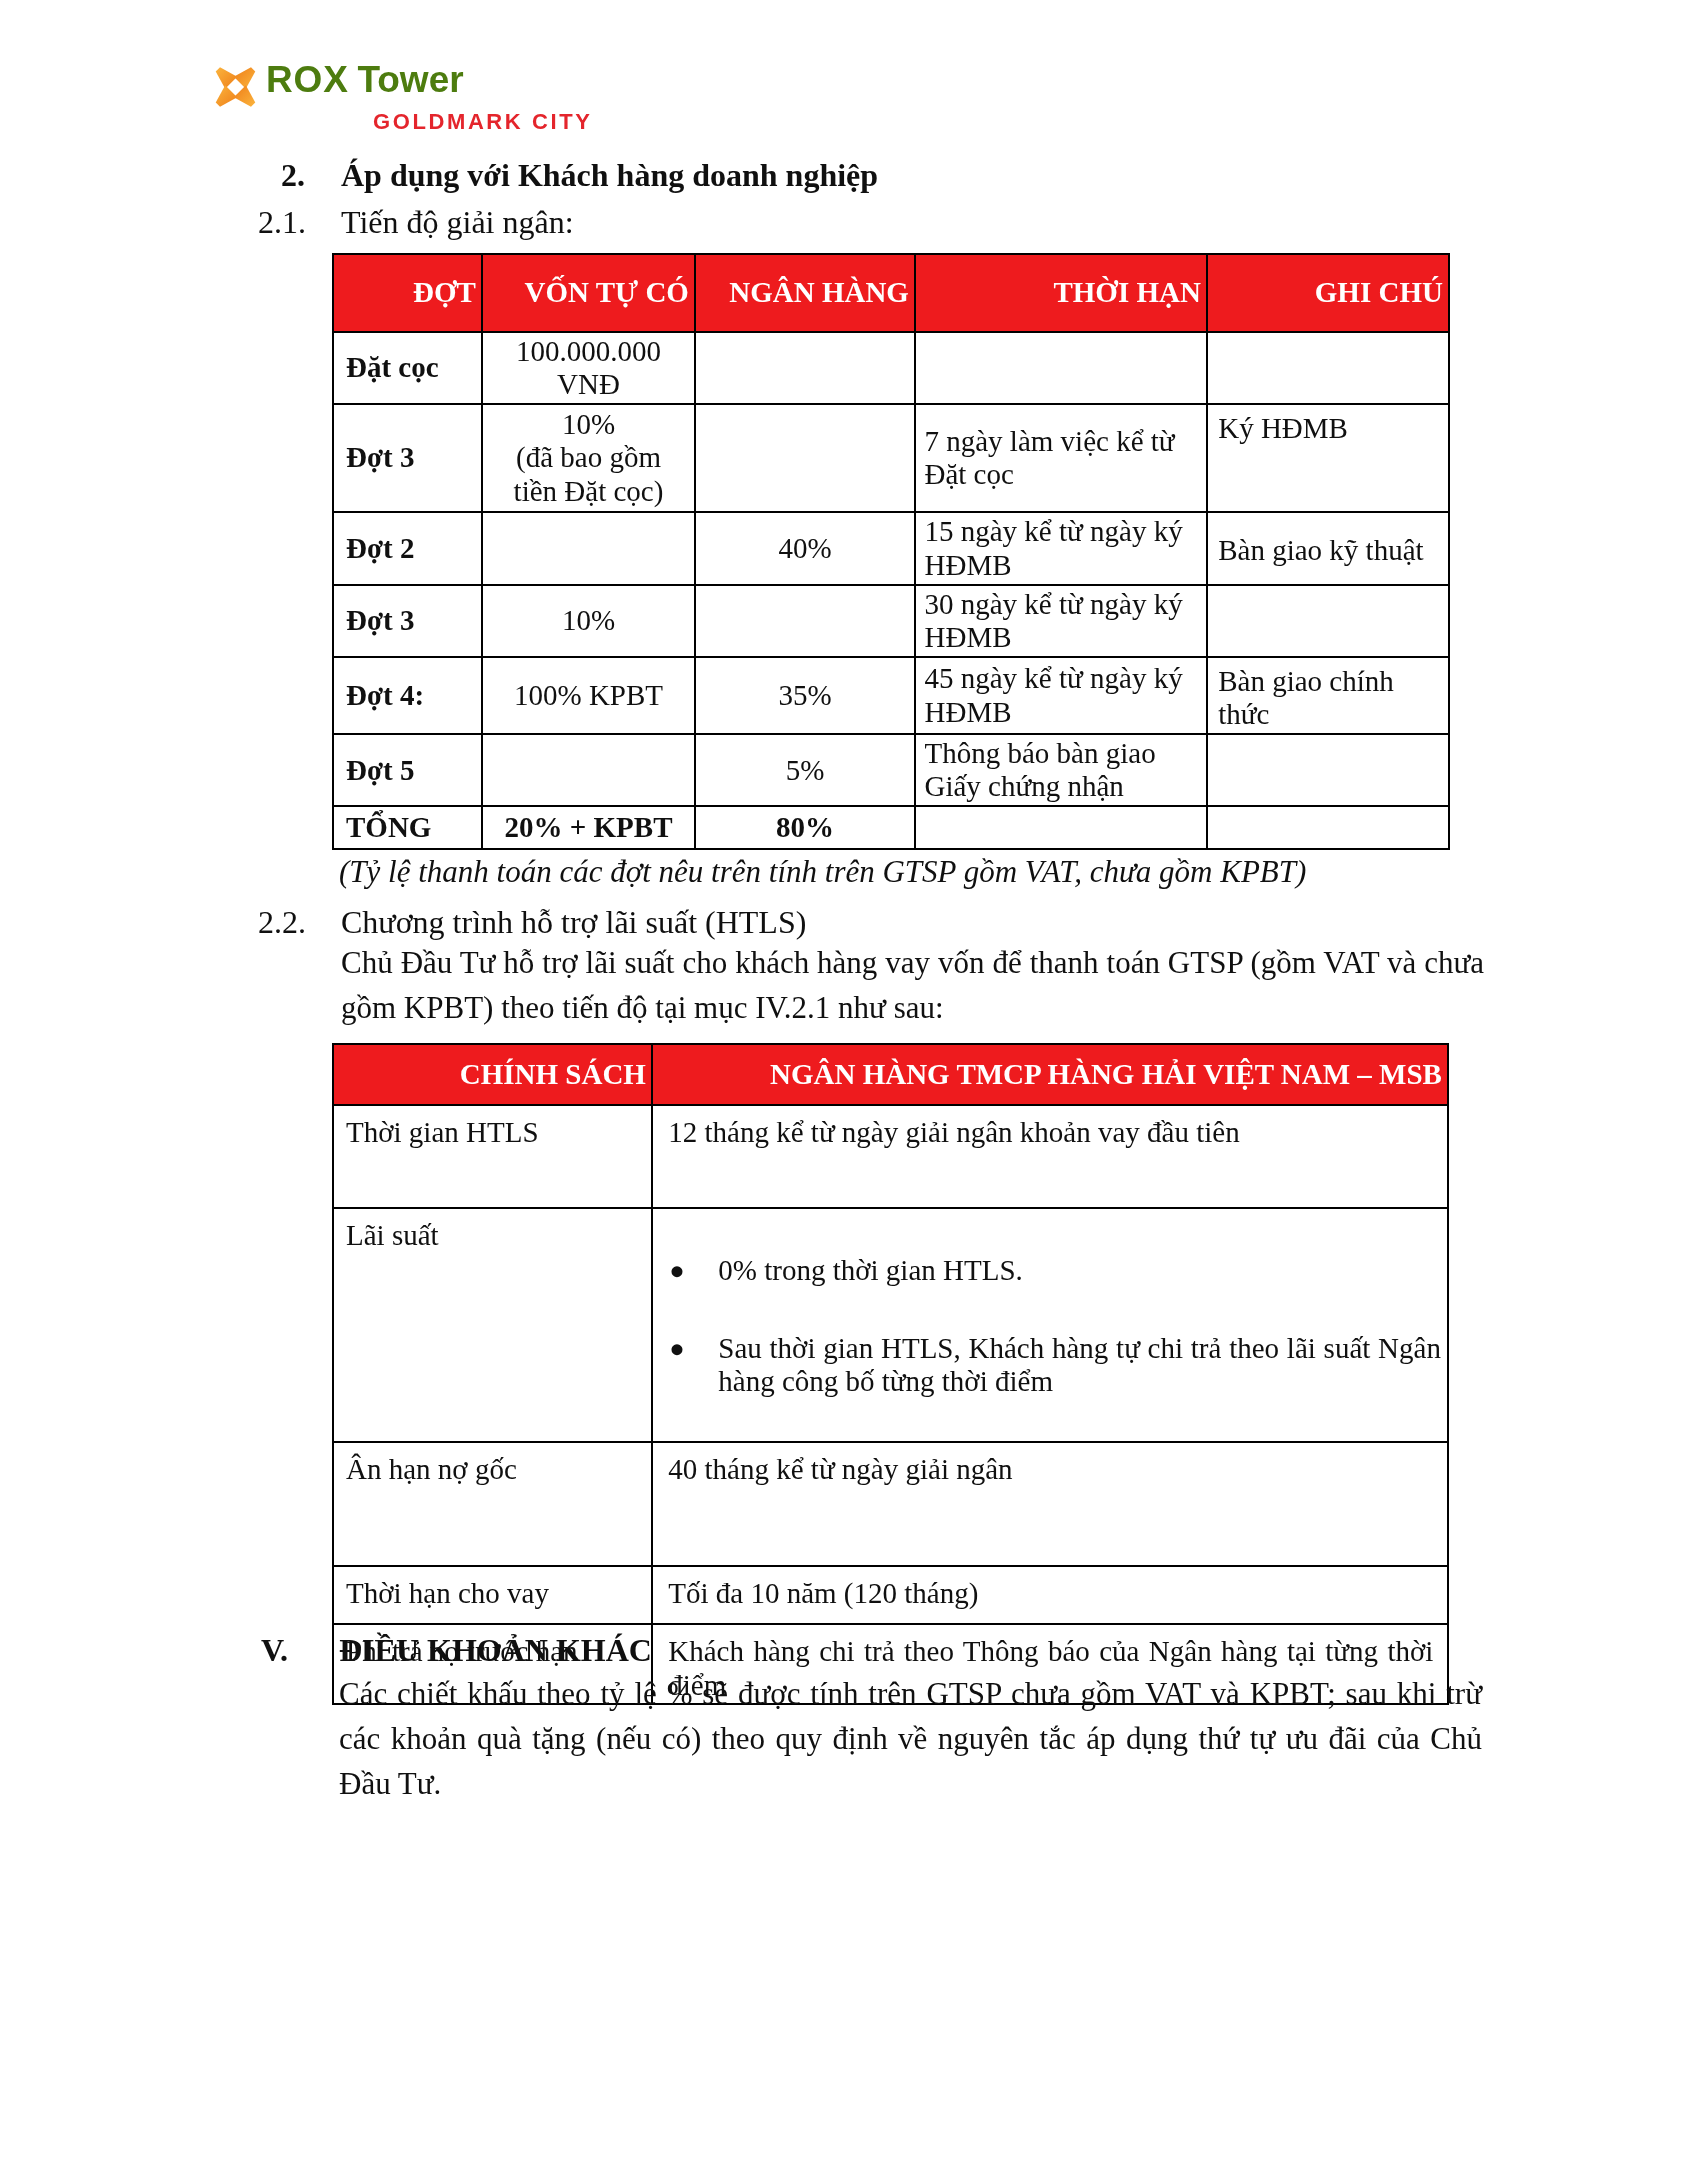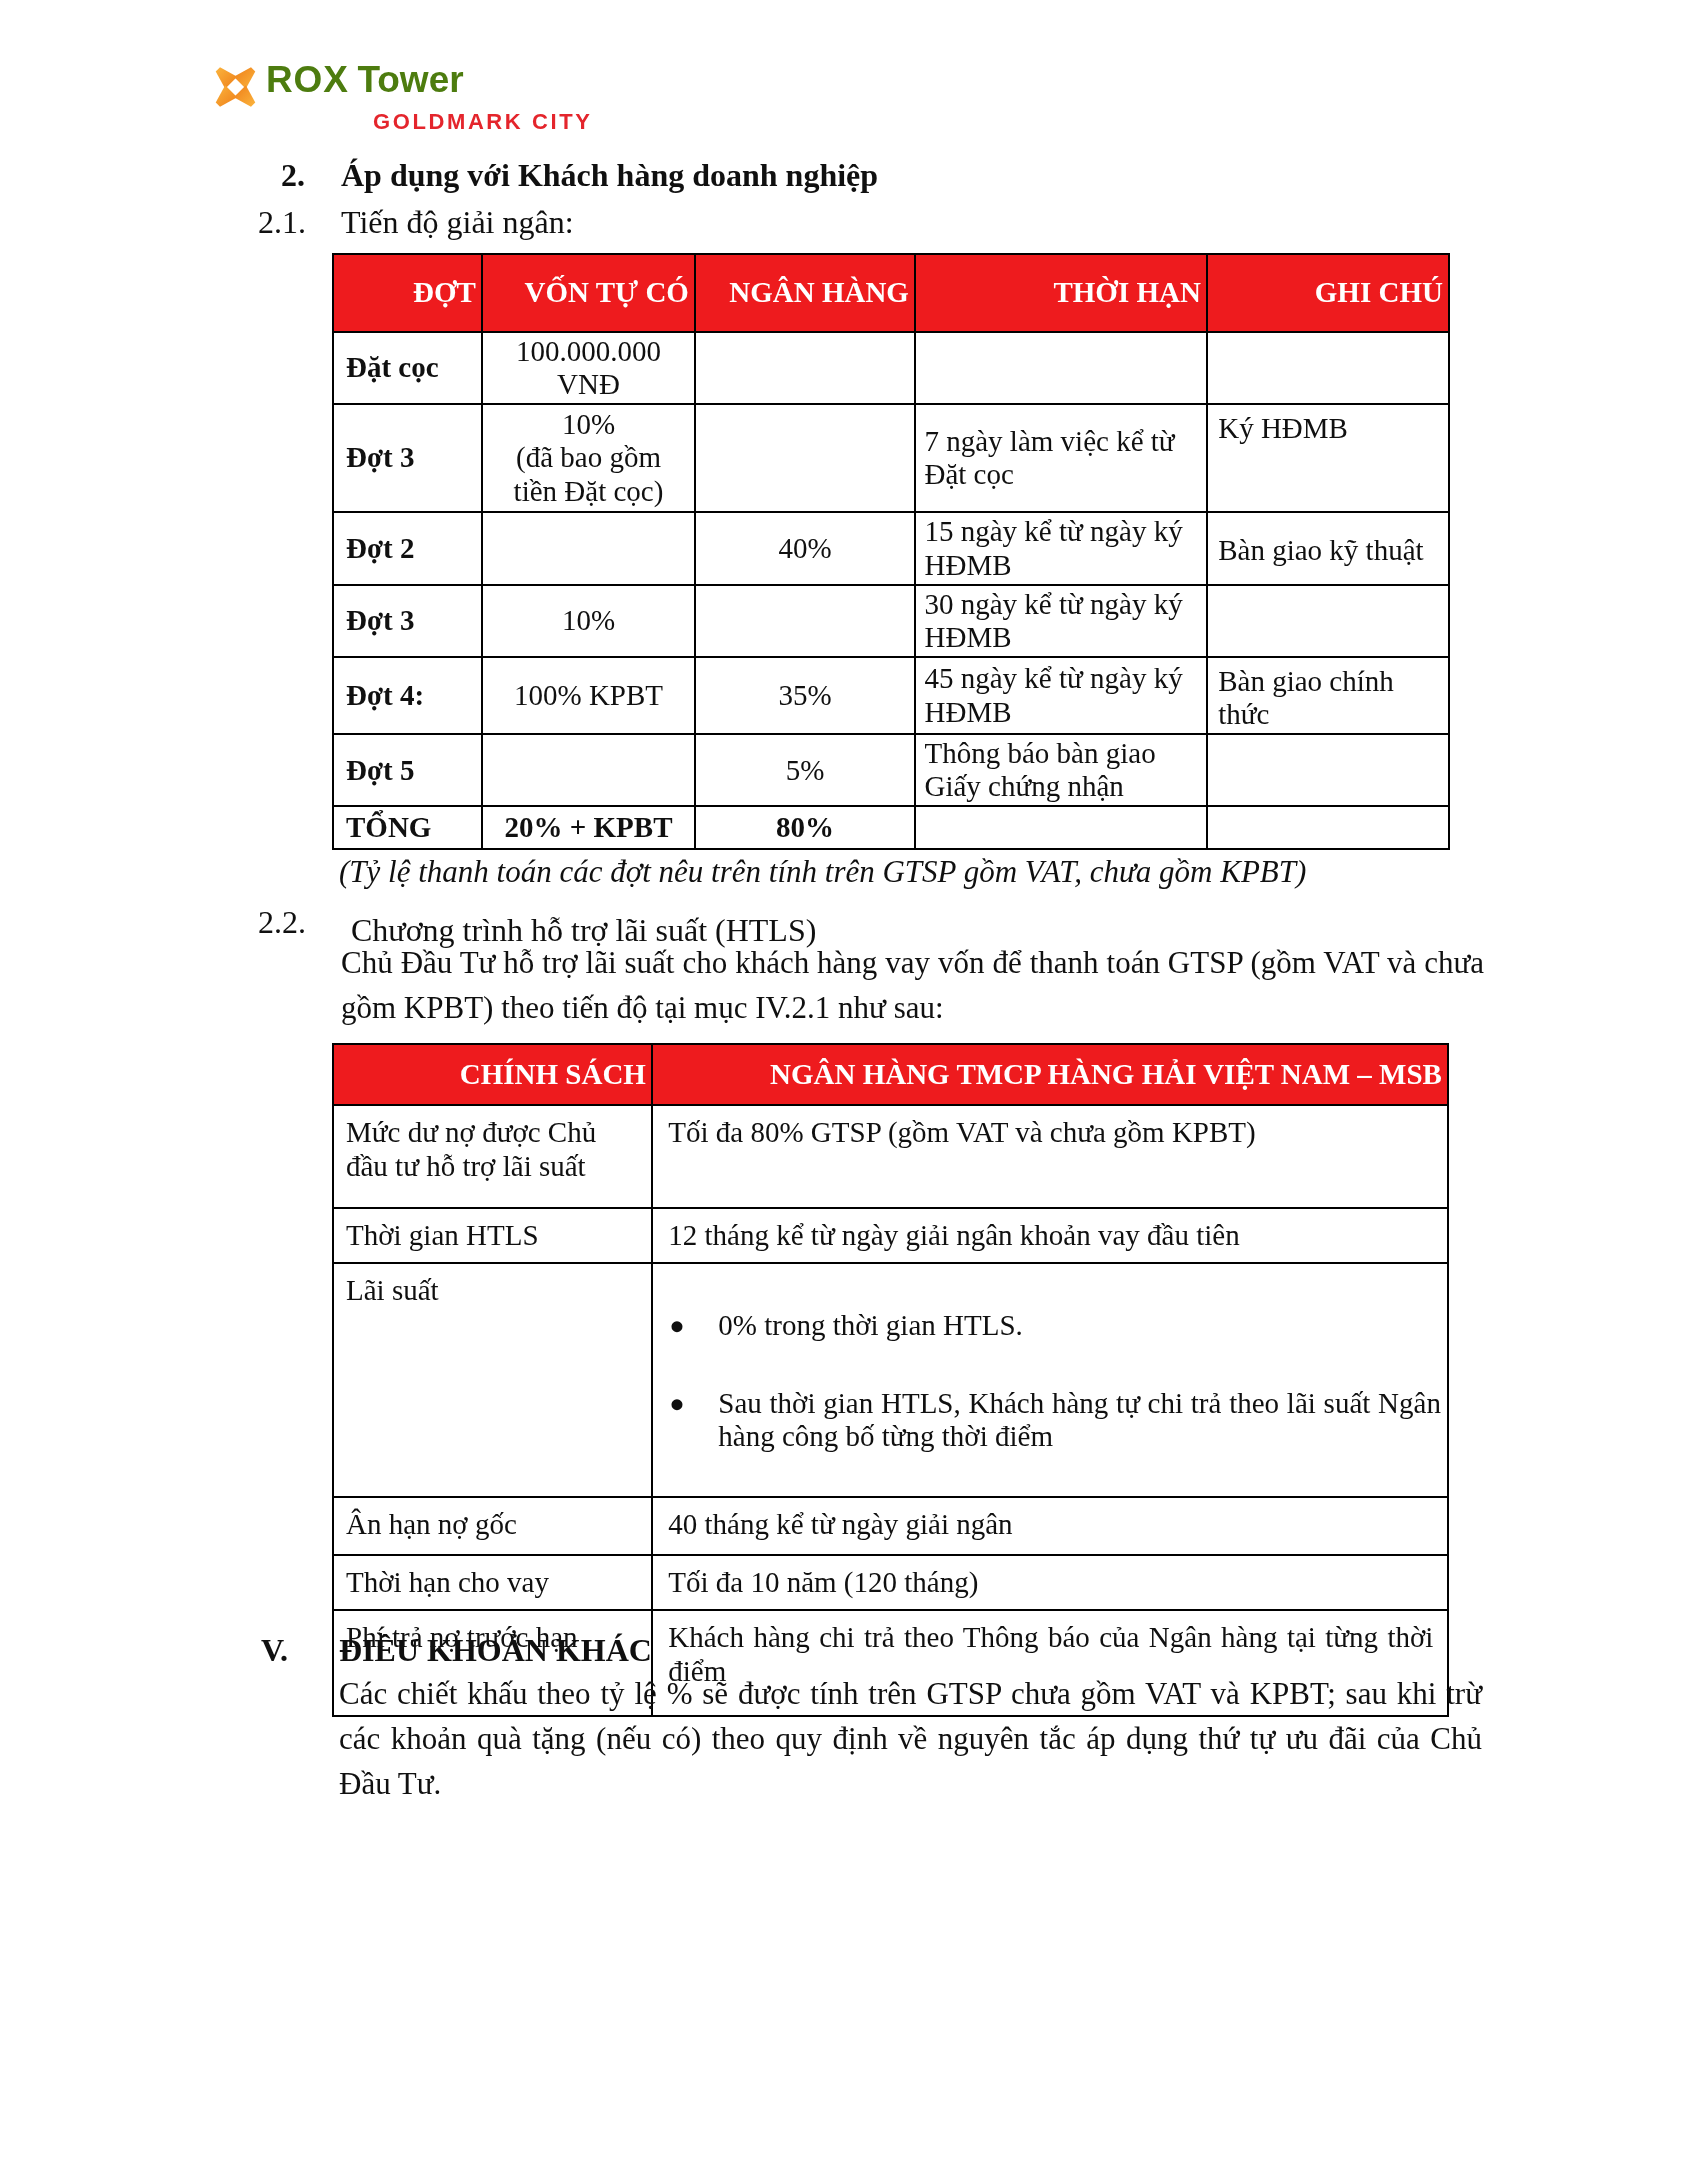--- a/index.html
+++ b/index.html
@@ -166,41 +166,36 @@
       <td class="c3">80%</td>
       <td class="c4"></td>
       <td class="c5"></td>
     </tr>
   </tbody>
 </table>
 
 <div class="note">(Tỷ lệ thanh toán các đợt nêu trên tính trên GTSP gồm VAT, chưa gồm KPBT)</div>
 
 <span class="hnum" style="left:258px;top:903px;">2.2.</span>
-<span class="htitle" style="left:351px;top:903px;font-weight:normal;margin-top:8px;">Chương trình hỗ trợ lãi suất (HTLS)</span>
+<span class="htitle" style="left:341px;top:903px;font-weight:normal;">Chương trình hỗ trợ lãi suất (HTLS)</span>
 
 <div class="para" style="left:341px;top:940px;width:1143px;">Chủ Đầu Tư hỗ trợ lãi suất cho khách hàng vay vốn để thanh toán GTSP (gồm VAT và chưa gồm KPBT) theo tiến độ tại mục IV.2.1 như sau:</div>
 
 <table class="t2">
   <colgroup>
       <col style="width:319px">
       <col style="width:796px">
     </colgroup>
   <thead>
     <tr>
       <th>CHÍNH SÁCH</th>
       <th>NGÂN HÀNG TMCP HÀNG HẢI VIỆT NAM – MSB</th>
     </tr>
   </thead>
   <tbody>
-    <tr>
-      <td class="lab">Mức dư nợ được Chủ
-đầu tư hỗ trợ lãi suất</td>
-      <td class="val">Tối đa 80% GTSP (gồm VAT và chưa gồm KPBT)</td>
-    </tr>
     <tr>
       <td class="lab">Thời gian HTLS</td>
       <td class="val">12 tháng kể từ ngày giải ngân khoản vay đầu tiên</td>
     </tr>
     <tr>
       <td class="lab">Lãi suất</td>
       <td>
         <div class="bullet-item">
           <span class="bullet-dot">●</span>
           <span class="bullet-text">0% trong thời gian HTLS.</span>

